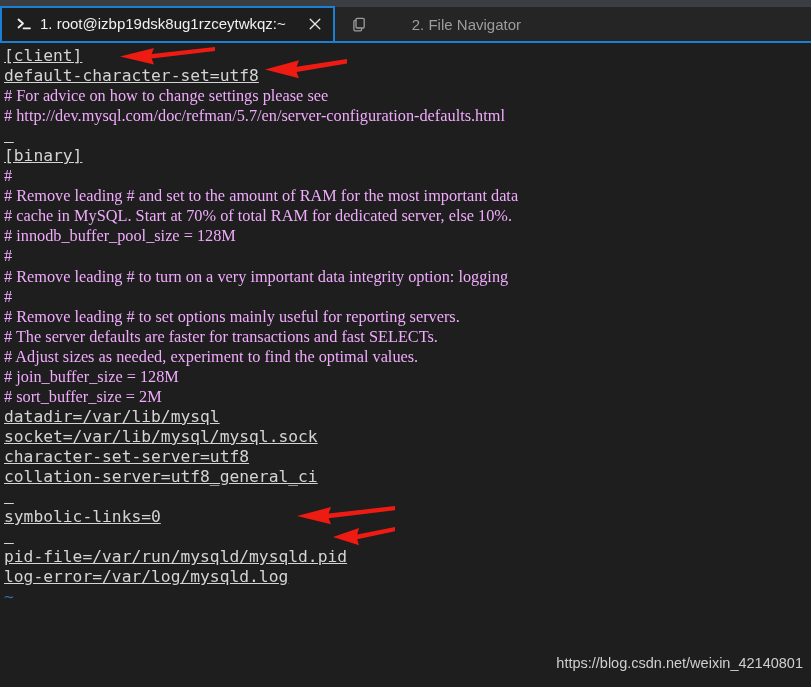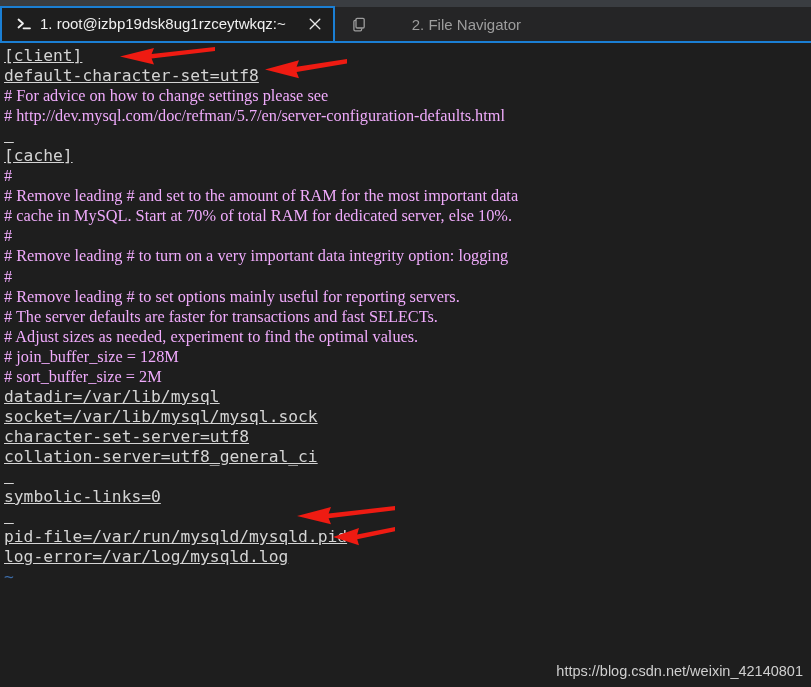--- a/index.html
+++ b/index.html
@@ -124,21 +124,21 @@
   .arrow {
     position: absolute;
     pointer-events: none;
   }
   .arrow svg { display: block; }
 
   
   .watermark {
     position: absolute;
     right: 8px;
-    bottom: 8px;
+    bottom: 16px;
     font-family: "Liberation Sans", sans-serif;
     font-size: 14.5px;
     color: #cfcfcf;
     letter-spacing: 0px;
     white-space: nowrap;
   }
 </style>
 </head>
 <body>
 
@@ -176,24 +176,25 @@
   </div>
   <div class="tabbar-underline"></div>
 
   <div class="terminal">
     <div id="term-lines">
         <div class="line c-plain">[client]</div>
         <div class="line c-plain">default-character-set=utf8</div>
         <div class="line c-comment"># For advice on how to change settings please see</div>
         <div class="line c-comment"># http://dev.mysql.com/doc/refman/5.7/en/server-configuration-defaults.html</div>
         <div class="line c-plain">&nbsp;</div>
-        <div class="line c-plain">[cache]</div>
+        <div class="line c-plain">[binary]</div>
         <div class="line c-comment">#</div>
         <div class="line c-comment"># Remove leading # and set to the amount of RAM for the most important data</div>
         <div class="line c-comment"># cache in MySQL. Start at 70% of total RAM for dedicated server, else 10%.</div>
+        <div class="line c-comment"># innodb_buffer_pool_size = 128M</div>
         <div class="line c-comment">#</div>
         <div class="line c-comment"># Remove leading # to turn on a very important data integrity option: logging</div>
         <div class="line c-comment">#</div>
         <div class="line c-comment"># Remove leading # to set options mainly useful for reporting servers.</div>
         <div class="line c-comment"># The server defaults are faster for transactions and fast SELECTs.</div>
         <div class="line c-comment"># Adjust sizes as needed, experiment to find the optimal values.</div>
         <div class="line c-comment"># join_buffer_size = 128M</div>
         <div class="line c-comment"># sort_buffer_size = 2M</div>
         <div class="line c-plain">datadir=/var/lib/mysql</div>
         <div class="line c-plain">socket=/var/lib/mysql/mysql.sock</div>

